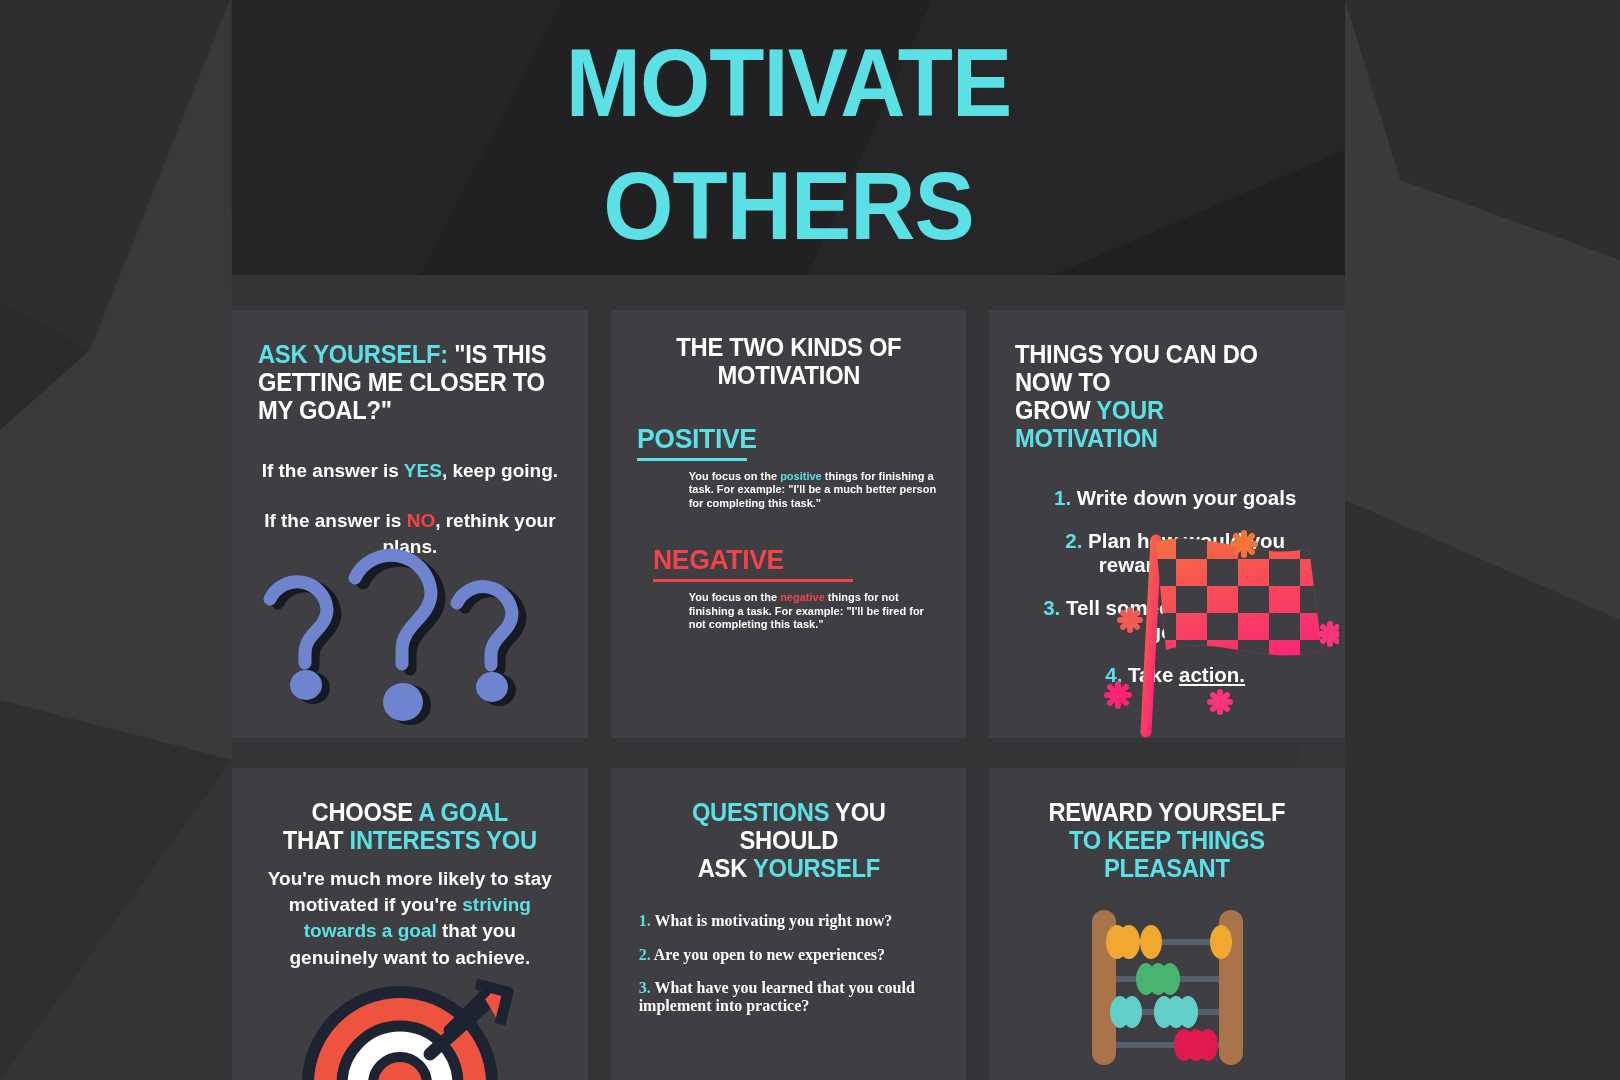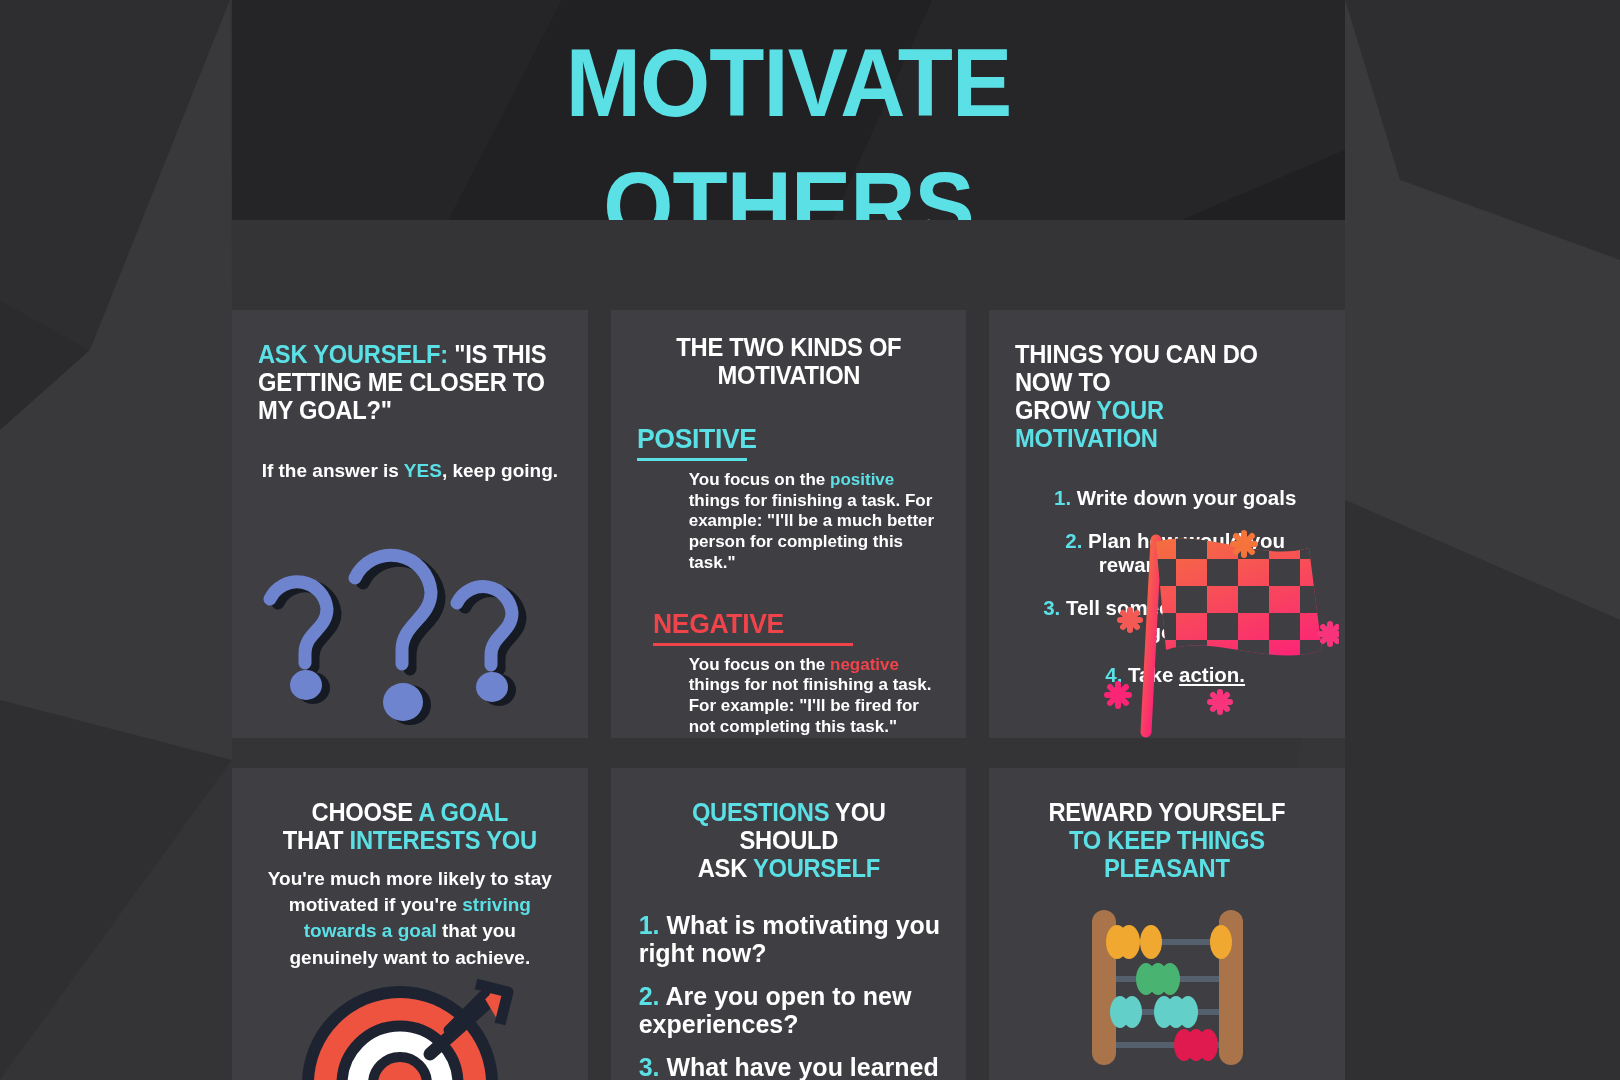--- a/index.html
+++ b/index.html
@@ -6,21 +6,21 @@
   html,body { width:1620px; height:1080px; overflow:hidden; }
   body {
     font-family:"Liberation Sans", sans-serif;
     background:#343437;
     position:relative;
   }
   
   #poly-bg { position:absolute; inset:0; z-index:0; }
   
   #header-band {
-    position:absolute; left:232px; top:0; width:1113px; height:220px;
+    position:absolute; left:232px; top:0; width:1113px; height:275px;
     background:#232326; z-index:1; overflow:hidden;
   }
   #header-band .hpoly { position:absolute; inset:0; }
   #header-title {
     position:relative; z-index:2;
     color:#5BE0E6;
     font-weight:bold;
     font-size:96px;
     line-height:1.28;
     letter-spacing:-1px;
@@ -57,21 +57,21 @@
     transform:scaleX(0.95);
   }
   .cy { color:#5BE0E6; }
   .rd { color:#F0434A; }
   
   .body-c {
     color:#ffffff; font-weight:bold; font-size:19px; line-height:1.38;
     text-align:center;
   }
   .body-s {
-    color:#ffffff; font-weight:bold; font-size:17px; line-height:1.22;
+    color:#ffffff; font-weight:bold; font-size:11px; line-height:1.22;
   }
   
   #p1 .ans { margin-top:34px; }
   #p1 .ans p { margin-bottom:24px; }
   #qmarks { position:absolute; left:0; right:0; bottom:4px; text-align:center; }
   
   #p2 { padding-top:23px; }
   #p2 .sub-wrap { margin-top:34px; }
   .kind-label {
     font-weight:bold; font-size:28px; letter-spacing:-0.4px;
@@ -90,22 +90,23 @@
   #p3 li {
     color:#fff; font-weight:bold; font-size:20.5px; line-height:1.17;
     margin-bottom:19px;
   }
   #p3 li .num { color:#5BE0E6; }
   #p3 li .und { text-decoration:underline; }
   #flag { position:absolute; right:6px; bottom:-8px; }
   
   #p5 ol { list-style:none; margin-top:30px; padding-left:2px; }
   #p5 li {
-    color:#fff; font-weight:bold; font-size:25px; line-height:1.1;
+    color:#fff; font-weight:bold; font-size:16px; line-height:1.1;
     margin-bottom:16px;
+    font-family:Liberation Serif, serif;
   }
   #p5 li .num { color:#5BE0E6; }
   
   #abacus-wrap { text-align:center; margin-top:18px; }
   
   #p4 .body-c { margin-top:12px; }
   #target-wrap { position:absolute; left:0; right:0; bottom:-120px; text-align:center; }
 </style>
 </head>
 <body>
@@ -140,20 +141,23 @@
 
   <div class="row r1">
 
     <div class="panel" id="p1">
       <div class="h-left">
         <span class="cy">ASK YOURSELF:</span><span> "IS THIS GETTING ME CLOSER TO MY GOAL?"</span>
       </div>
       <div class="ans">
         <p class="body-c">
           <span>If the answer is </span><span class="cy">YES</span><span>, keep going.</span>
+        </p>
+        <p class="body-c">
+          <span>If the answer is </span><span class="rd">NO</span><span>, rethink your plans.</span>
         </p>
       </div>
       <div id="qmarks">
         <svg width="300" height="185" viewBox="0 0 300 185">
           <g fill="none" stroke="#161a23" stroke-width="13" stroke-linecap="round">
             <path d="M18 58 a30 30 0 0 1 57 10 c0 20-22 24-22 44 v10"></path>
             <path d="M103 38 a40 40 0 0 1 76 14 c0 26-29 32-29 58 v14"></path>
             <path d="M205 62 a29 29 0 0 1 55 10 c0 19-21 23-21 42 v10"></path>
           </g>
           <g fill="#161a23">

